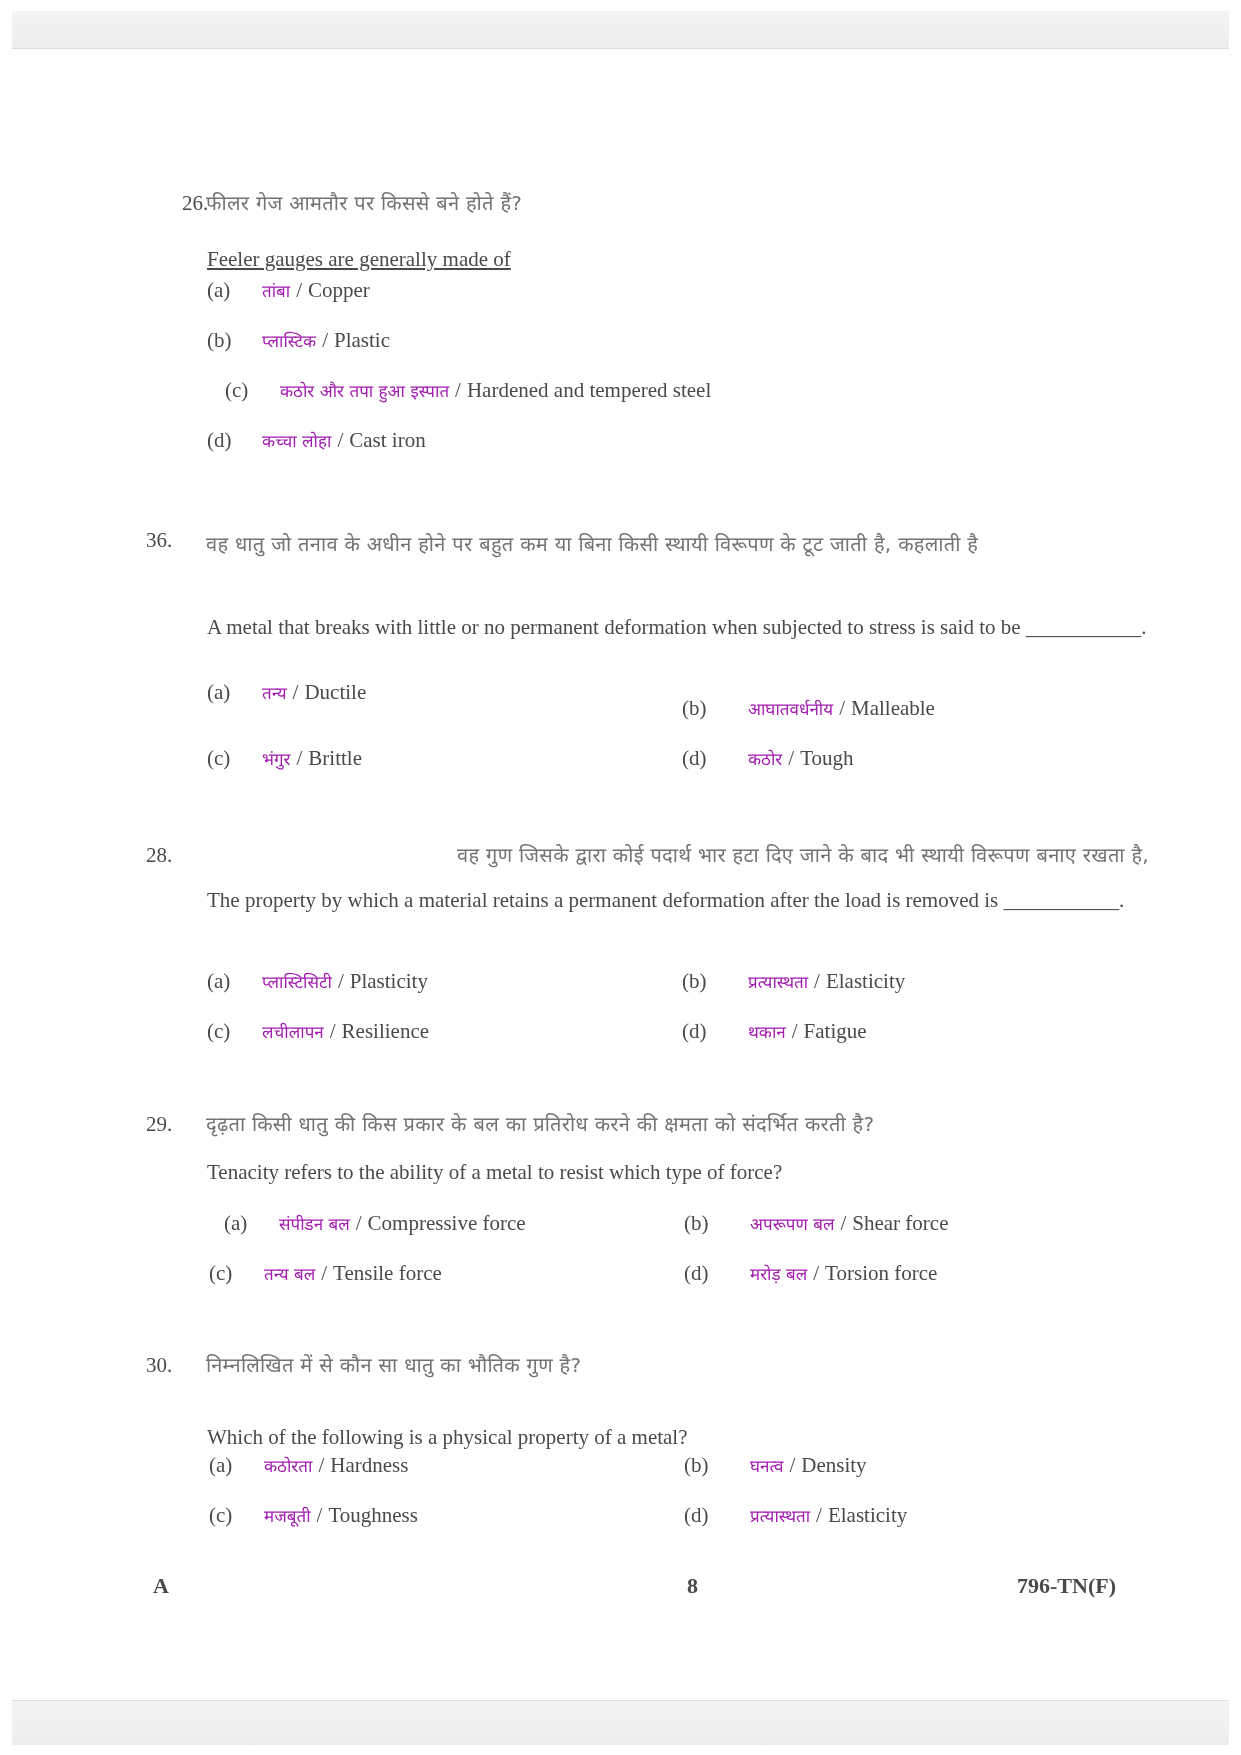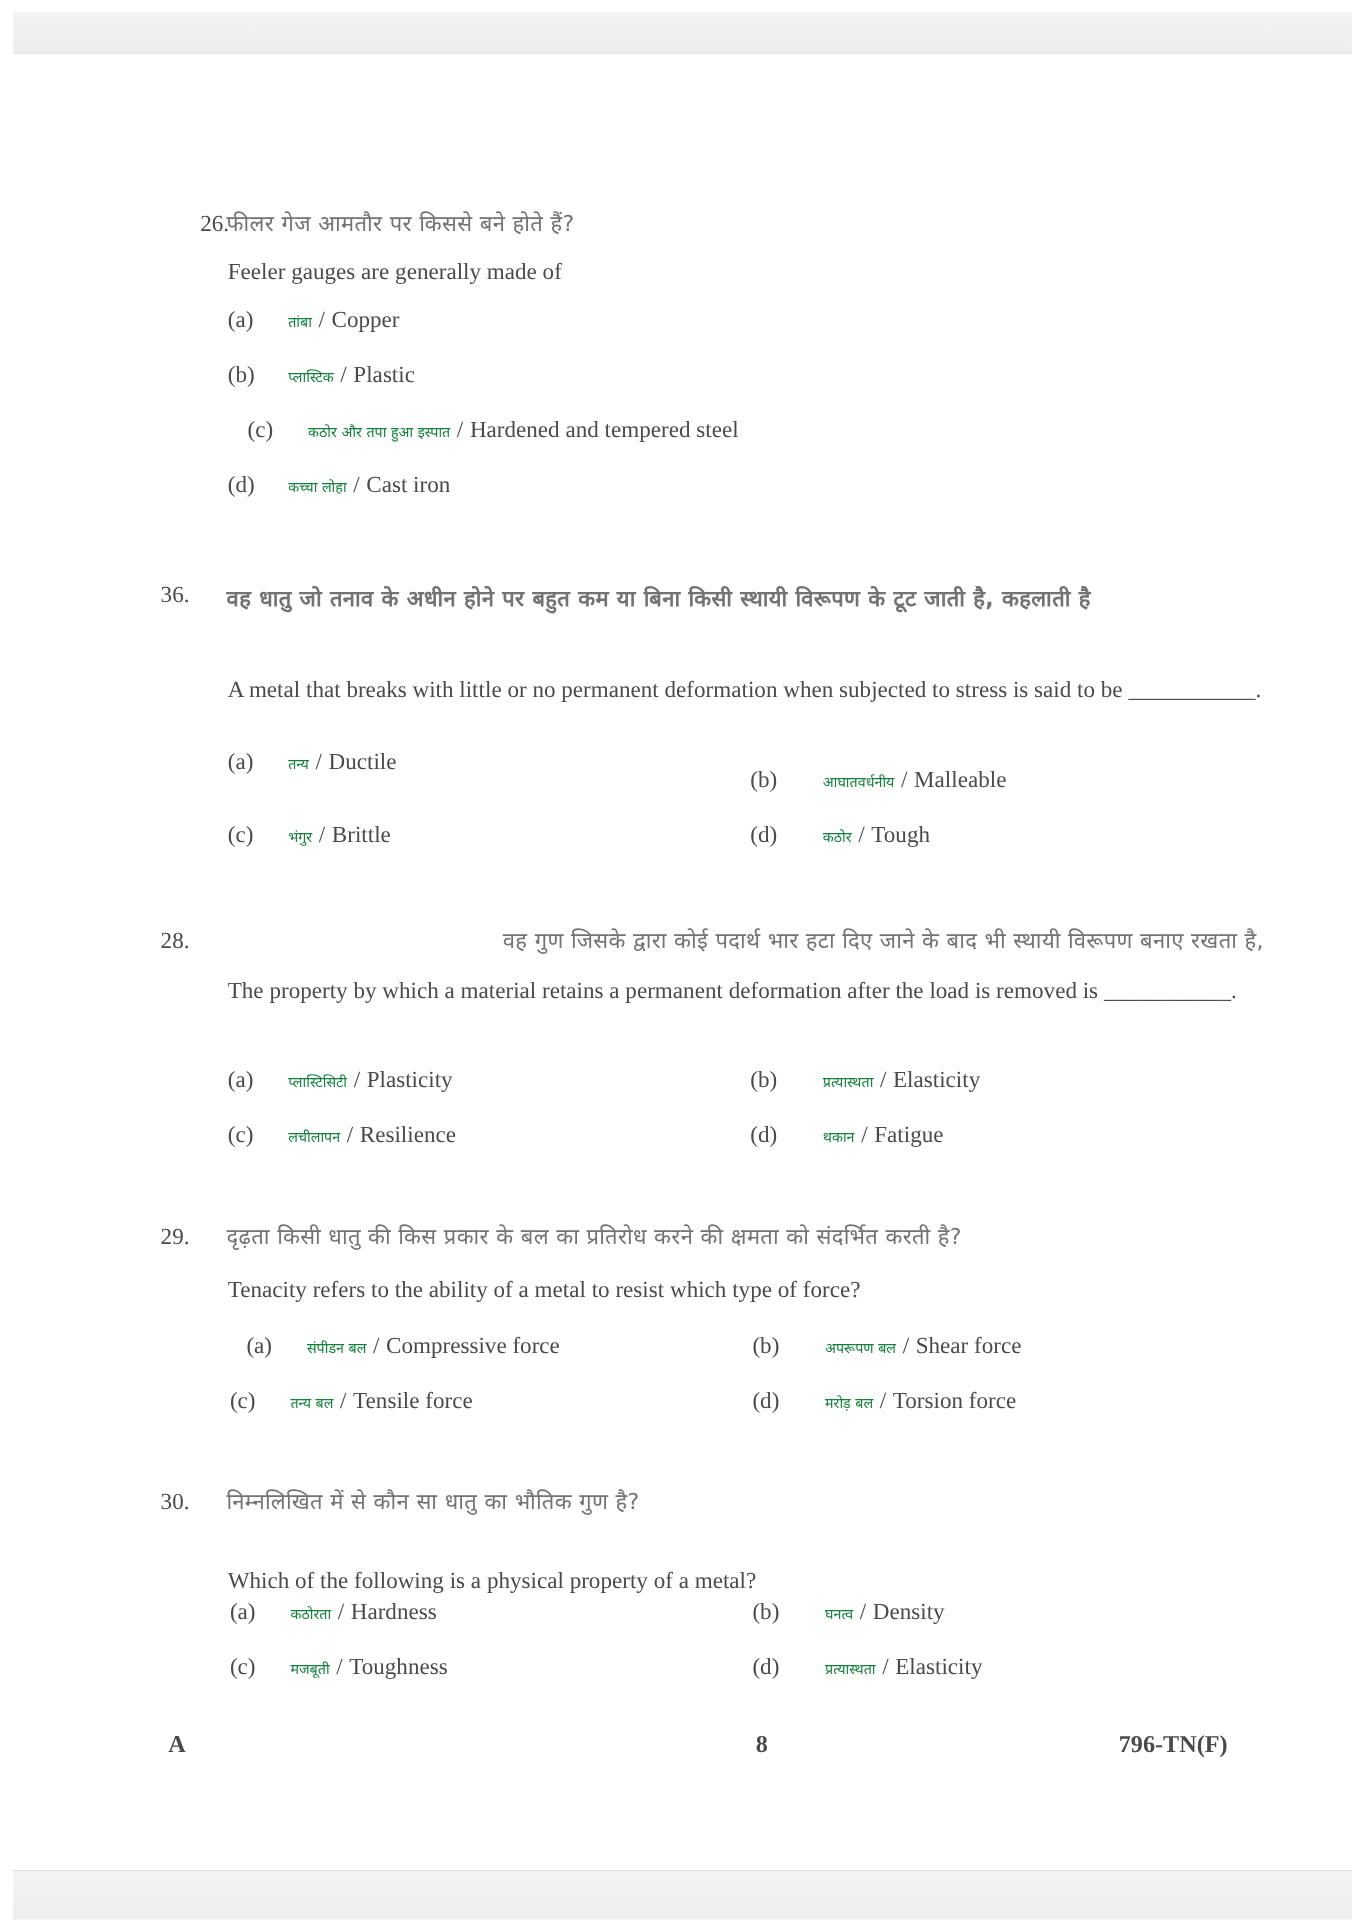--- a/index.html
+++ b/index.html
@@ -35,56 +35,56 @@
     }
     .q-english.justify { text-align: justify; text-align-last: left; }
     .opt {
       position: absolute;
       font-size: 21px; color: #4a4a4a;
       white-space: nowrap;
     }
     .opt-label { display: inline-block; width: 55px; }
     .opt-hi {
       font-family: "DejaVu Sans", sans-serif;
-      font-size: 13px; color: #15803d;
+      font-size: 17px; color: #a21caf;
     }
     .opt-sep { margin: 0 6px; }
 
     .footer-item {
       position: absolute; top: 1573px;
       font-size: 22px; font-weight: bold; color: #4a4a4a;
     }
   </style>
 </head>
 <body>
 
 <div class="scan-band top"></div>
 
 <div class="question">
   <span class="q-num" style="top:191px;margin-left:36px;">26.</span>
   <div class="q-hindi" style="top:189px;">फीलर गेज आमतौर पर किससे बने होते हैं?</div>
-  <div class="q-english" style="top:232px;">Feeler gauges are generally made of</div>
+  <div class="q-english" style="top:244px;text-decoration:underline;">Feeler gauges are generally made of</div>
 
   <div class="opt" style="left:207px; top:278px;">
     <span class="opt-label">(a)</span><span class="opt-hi">तांबा</span><span class="opt-sep">/</span><span>Copper</span>
   </div>
   <div class="opt" style="left:207px; top:328px;">
     <span class="opt-label">(b)</span><span class="opt-hi">प्लास्टिक</span><span class="opt-sep">/</span><span>Plastic</span>
   </div>
   <div class="opt" style="left:225px; top:378px;">
     <span class="opt-label">(c)</span><span class="opt-hi">कठोर और तपा हुआ इस्पात</span><span class="opt-sep">/</span><span>Hardened and tempered steel</span>
   </div>
   <div class="opt" style="left:207px; top:428px;">
     <span class="opt-label">(d)</span><span class="opt-hi">कच्चा लोहा</span><span class="opt-sep">/</span><span>Cast iron</span>
   </div>
 </div>
 
 <div class="question">
   <span class="q-num" style="top:528px;">36.</span>
-  <div class="q-hindi" style="top:525px; line-height:38px; text-align:justify;font-weight:bold;">वह धातु जो तनाव के अधीन होने पर बहुत कम या बिना किसी स्थायी विरूपण के टूट जाती है, कहलाती है</div>
+  <div class="q-hindi" style="top:525px; line-height:38px; text-align:justify;">वह धातु जो तनाव के अधीन होने पर बहुत कम या बिना किसी स्थायी विरूपण के टूट जाती है, कहलाती है</div>
   <div class="q-english justify" style="top:612px;">A metal that breaks with little or no permanent deformation when subjected to stress is said to be ___________.</div>
 
   <div class="opt" style="left:207px; top:680px;">
     <span class="opt-label">(a)</span><span class="opt-hi">तन्य</span><span class="opt-sep">/</span><span>Ductile</span>
   </div>
   <div class="opt" style="left:682px; top:696px;">
     <span class="opt-label" style="width:66px;">(b)</span><span class="opt-hi">आघातवर्धनीय</span><span class="opt-sep">/</span><span>Malleable</span>
   </div>
   <div class="opt" style="left:207px; top:746px;">
     <span class="opt-label">(c)</span><span class="opt-hi">भंगुर</span><span class="opt-sep">/</span><span>Brittle</span>

